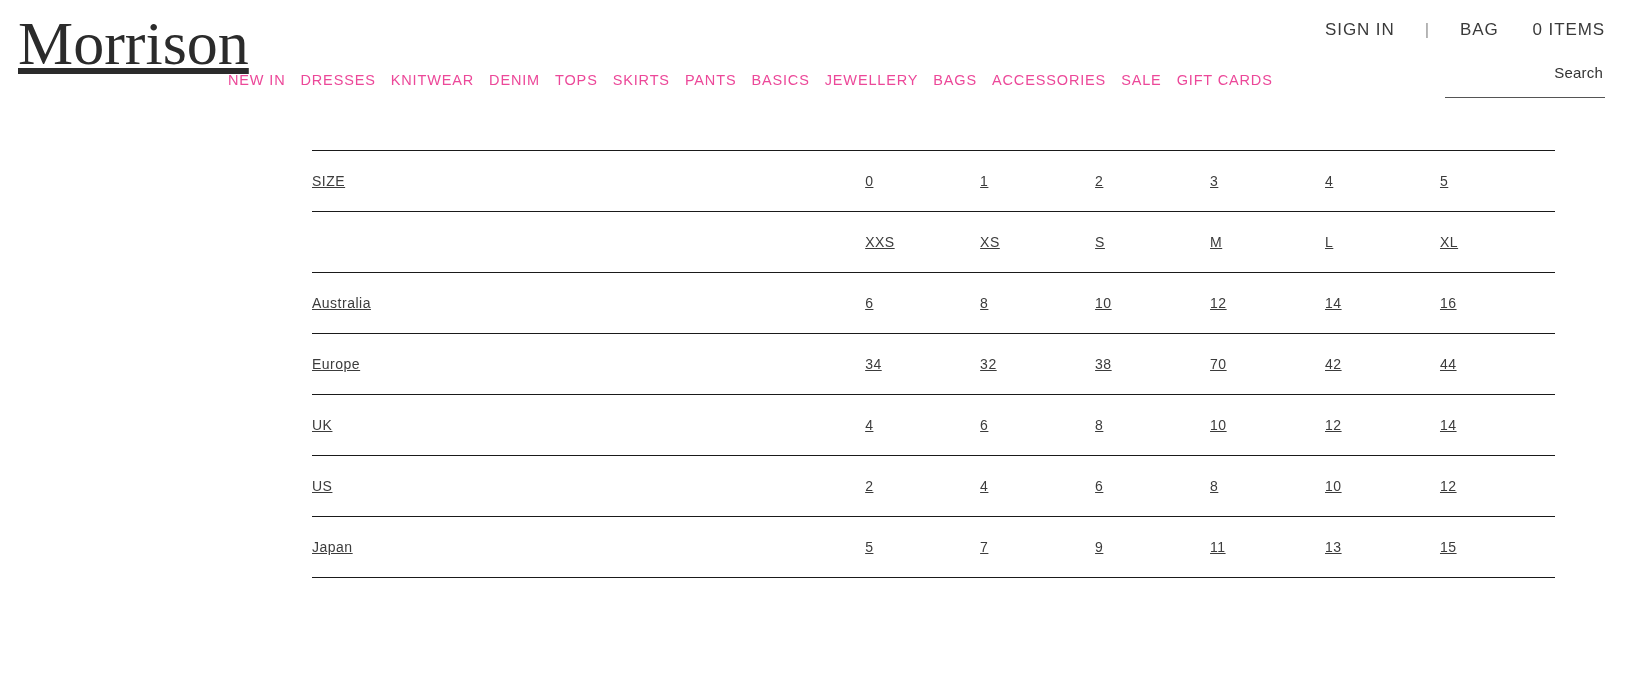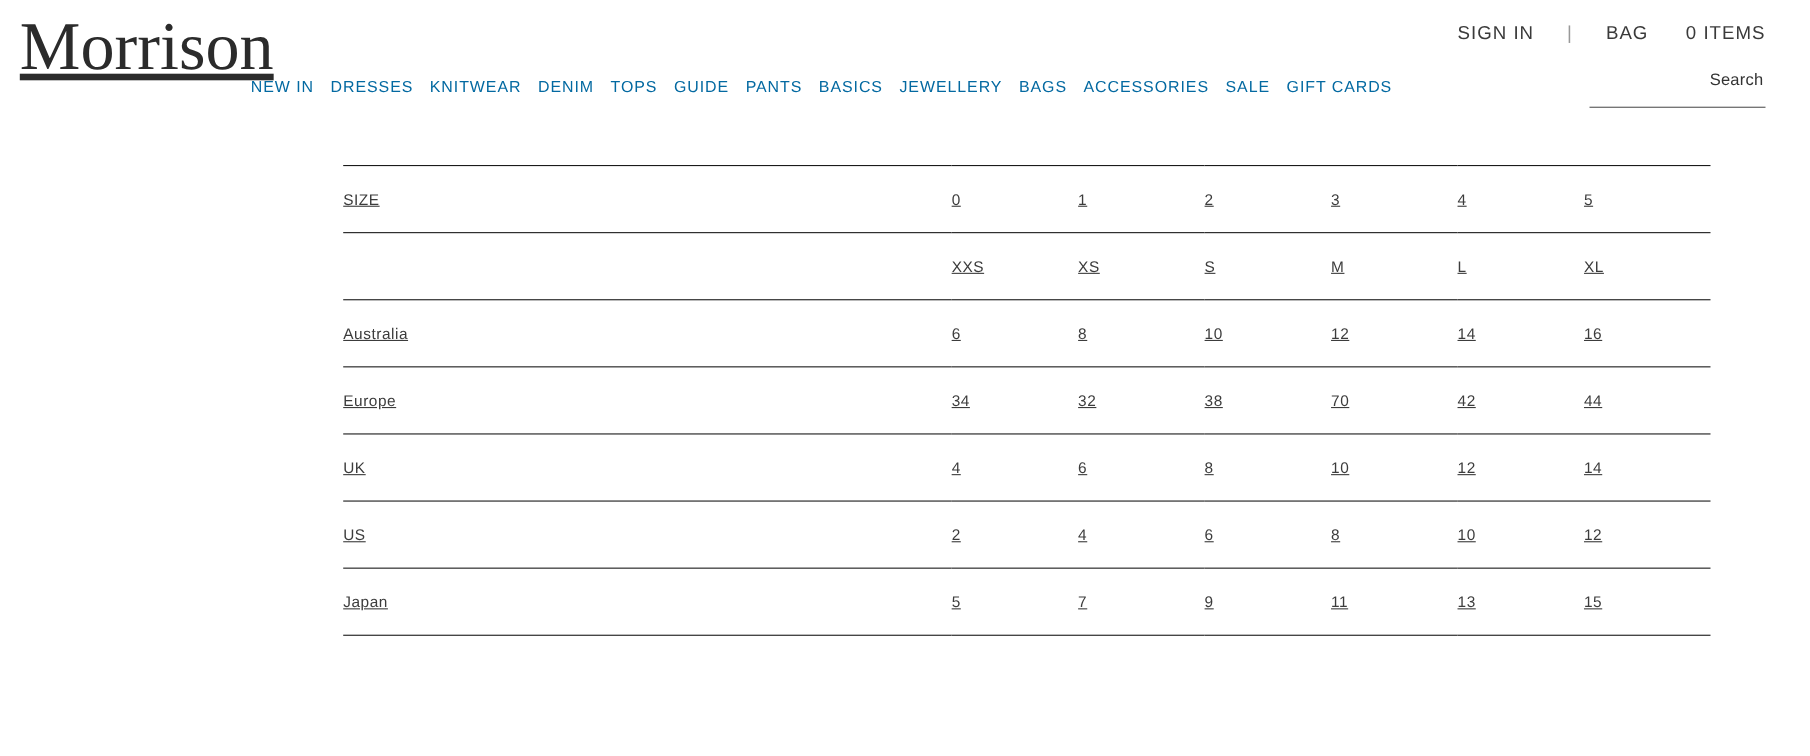--- a/index.html
+++ b/index.html
@@ -65,21 +65,21 @@
     left: 228px;
     top: 72px;
     display: flex;
     align-items: baseline;
     gap: 0px;
     white-space: nowrap;
   }
   .main-nav .nav-item {
     font-size: 14.5px;
     letter-spacing: 0.85px;
-    color: #0369a1;
+    color: #ec4899;
     text-decoration: none;
     margin-right: 15px;
     white-space: nowrap;
   }
   .main-nav .nav-item:last-child { margin-right: 0; }
 
   .search-wrap {
     position: absolute;
     right: 40px;
     top: 64px;
@@ -162,21 +162,21 @@
     <a class="util-link util-bag" href="#">BAG</a>
     <span class="util-link">0 ITEMS</span>
   </div>
 
   <nav class="main-nav">
     <a class="nav-item" href="#">NEW IN</a>
     <a class="nav-item" href="#">DRESSES</a>
     <a class="nav-item" href="#">KNITWEAR</a>
     <a class="nav-item" href="#">DENIM</a>
     <a class="nav-item" href="#">TOPS</a>
-    <a class="nav-item" href="#">GUIDE</a>
+    <a class="nav-item" href="#">SKIRTS</a>
     <a class="nav-item" href="#">PANTS</a>
     <a class="nav-item" href="#">BASICS</a>
     <a class="nav-item" href="#">JEWELLERY</a>
     <a class="nav-item" href="#">BAGS</a>
     <a class="nav-item" href="#">ACCESSORIES</a>
     <a class="nav-item" href="#">SALE</a>
     <a class="nav-item" href="#">GIFT CARDS</a>
   </nav>
 
   <div class="search-wrap">

